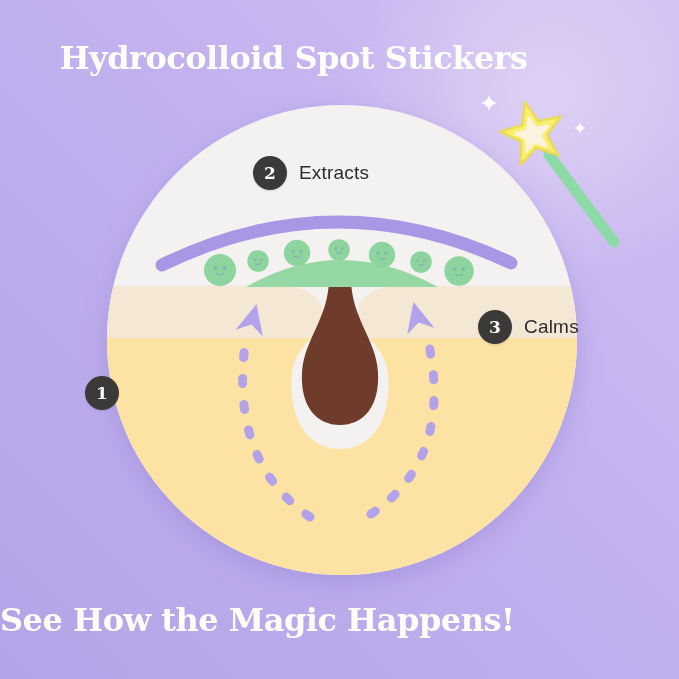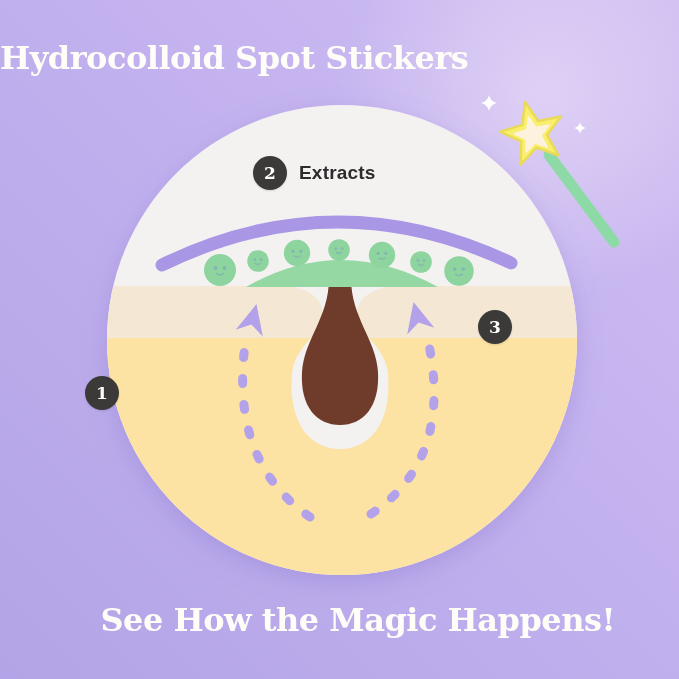--- a/index.html
+++ b/index.html
@@ -14,42 +14,42 @@
   }
   html,body{margin:0;padding:0;}
   body{
     width:679px;height:679px;position:relative;overflow:hidden;
     font-family:"Liberation Sans",sans-serif;
     background:
       radial-gradient(circle at 80% 14%, rgba(255,246,252,.38), rgba(255,246,252,0) 26%),
       linear-gradient(to bottom left, var(--bg1) 0%, var(--bg2) 48%, var(--bg3) 100%);
   }
   .big-title{
-    position:absolute;top:40px;left:0;width:587px;
+    position:absolute;top:40px;left:0;width:587px;text-align:center;
     font-family:"DejaVu Serif","Liberation Serif",serif;
     font-weight:800;font-size:32px;line-height:36px;color:var(--titleText);
     letter-spacing:-0.5px;
   }
   .footer-title{
-    position:absolute;top:600px;left:0;width:615px;text-align:right;
+    position:absolute;top:600px;left:0;width:615px;text-align:left;
     font-family:"DejaVu Serif","Liberation Serif",serif;
     font-weight:800;font-size:32px;line-height:40px;color:var(--titleText);
     letter-spacing:-0.5px;
   }
   #scene{position:absolute;left:0;top:0;}
   .step{position:absolute;display:flex;align-items:center;}
   .badge{
     width:34px;height:34px;border-radius:50%;background:var(--badgeDark);
     color:#fff;display:flex;align-items:center;justify-content:center;
     font-family:"DejaVu Serif","Liberation Serif",serif;font-weight:700;font-size:17px;
     box-shadow:0 1px 2px rgba(40,30,70,.15);
   }
   .step-label{
     margin-left:12px;font-size:19px;line-height:34px;color:var(--labelText);
-    font-weight:700;letter-spacing:.2px;
+    font-weight:400;letter-spacing:.2px;
   }
 </style>
 </head>
 <body>
 
 <div class="big-title">Hydrocolloid Spot Stickers</div>
 
 <svg id="scene" width="679" height="679" viewBox="0 0 679 679">
   <defs>
     <clipPath id="circleClip">
@@ -175,15 +175,16 @@
   <div class="badge">
     <span>2</span>
   </div>
   <div class="step-label">Extracts</div>
 </div>
 
 <div class="step" style="left:478px;top:310px">
   <div class="badge">
     <span>3</span>
   </div>
+  <div class="step-label">Calms</div>
 </div>
 
 <div class="footer-title">See How the Magic Happens!</div>
 
 </body></html>

